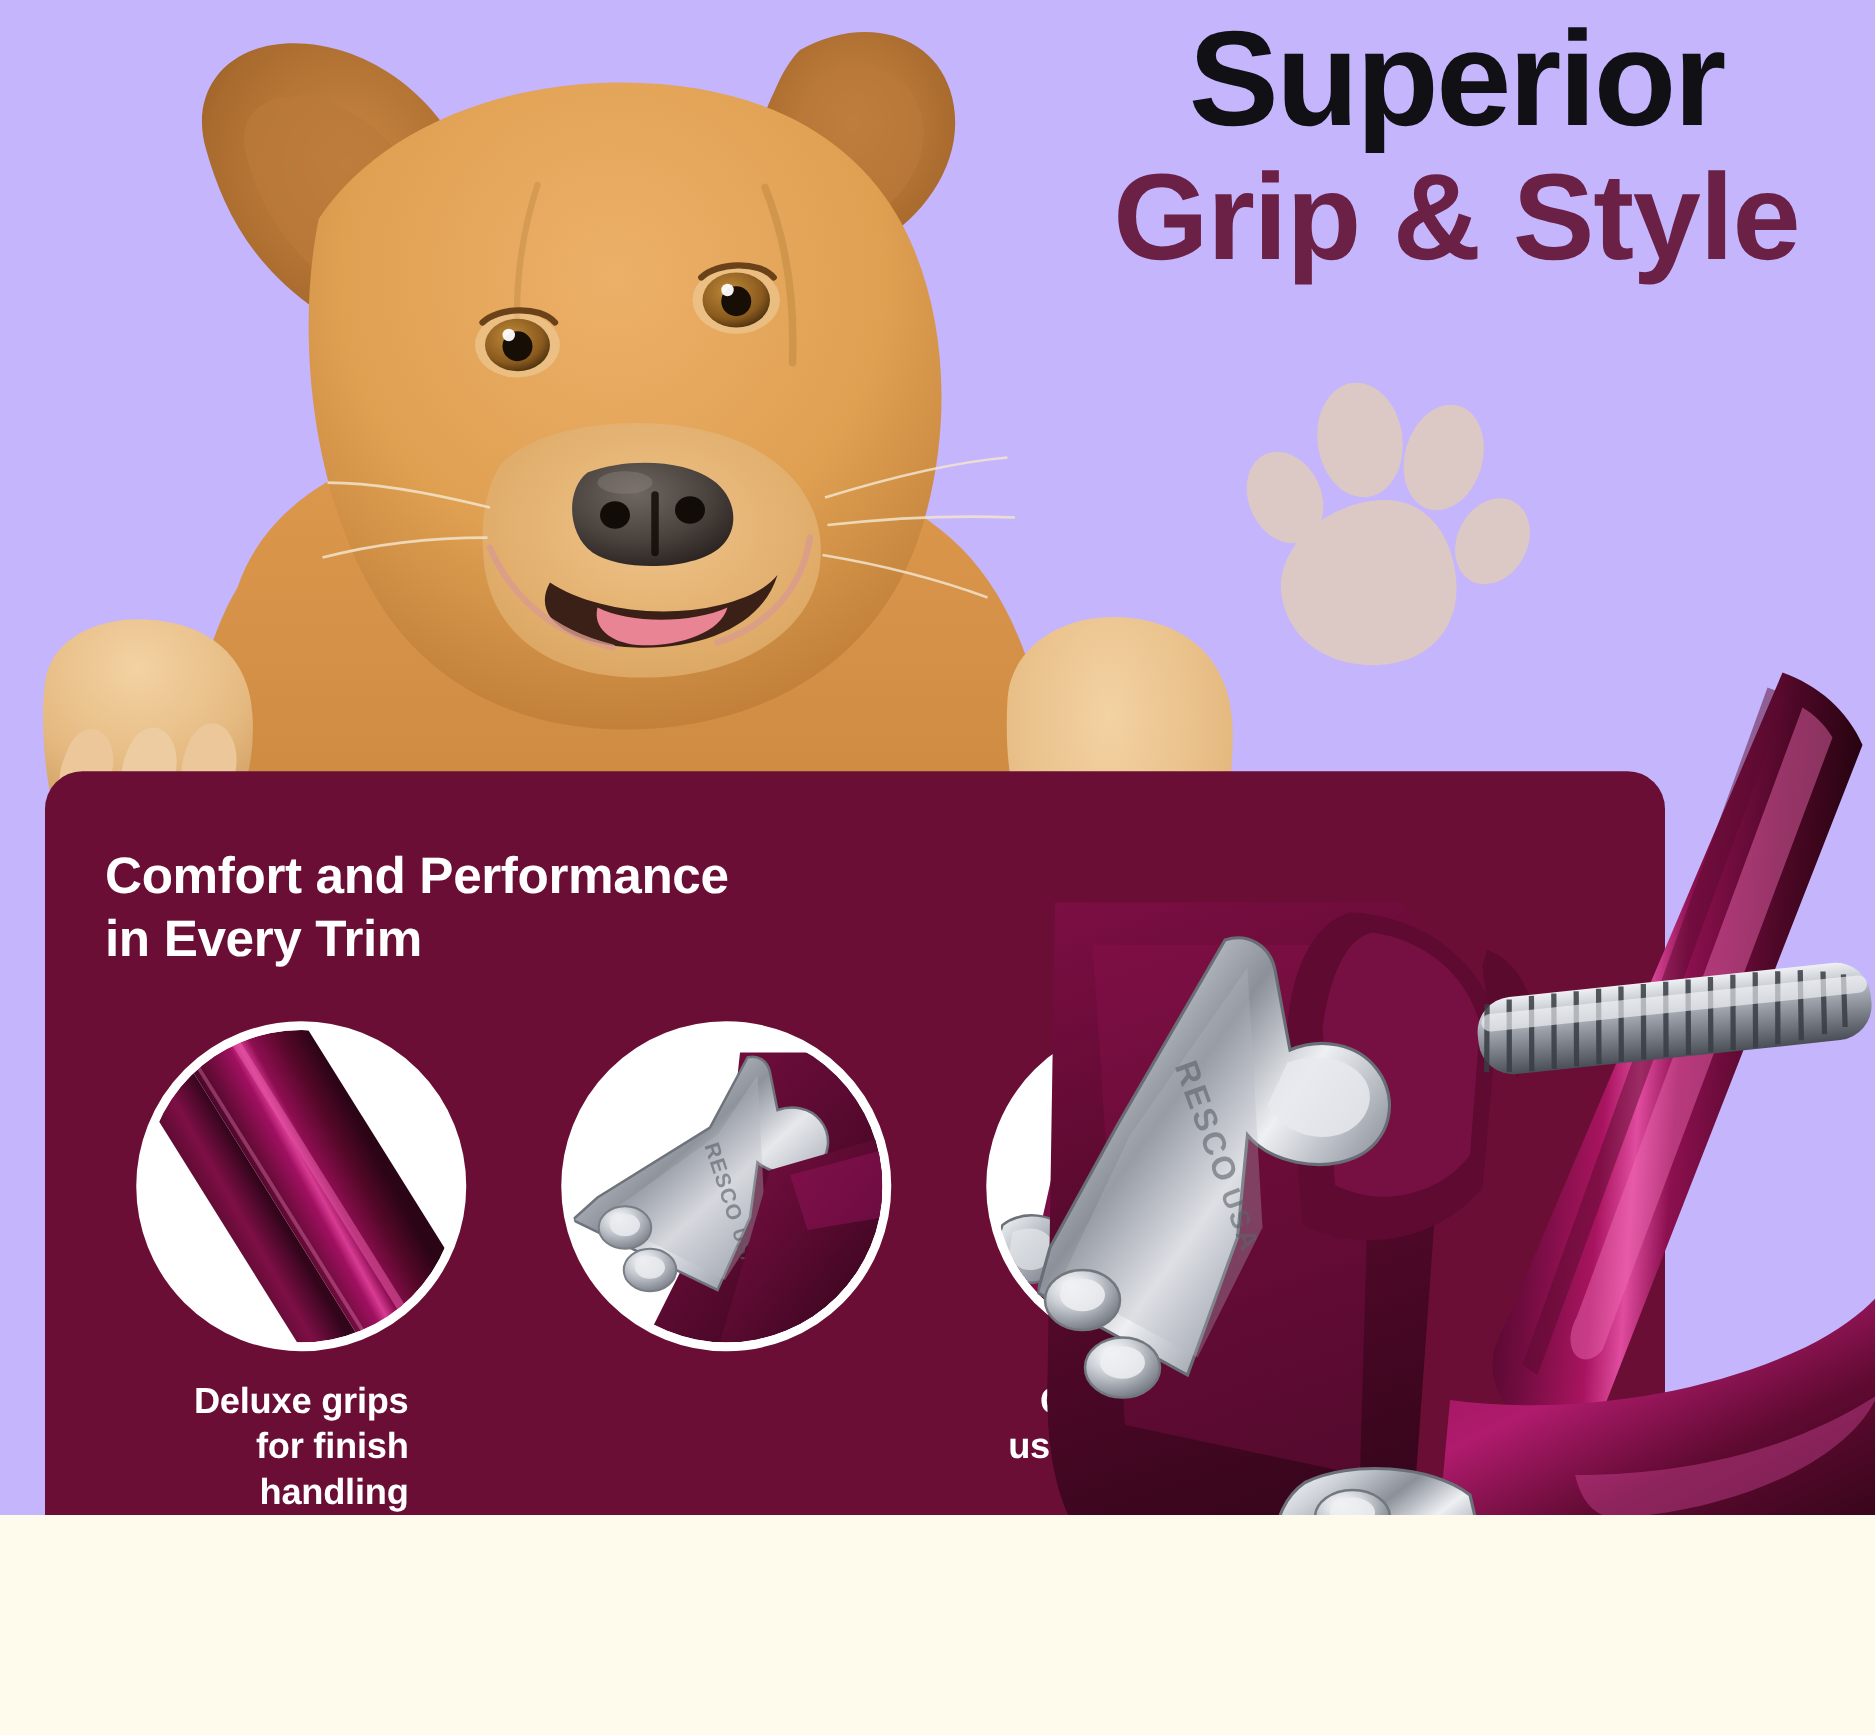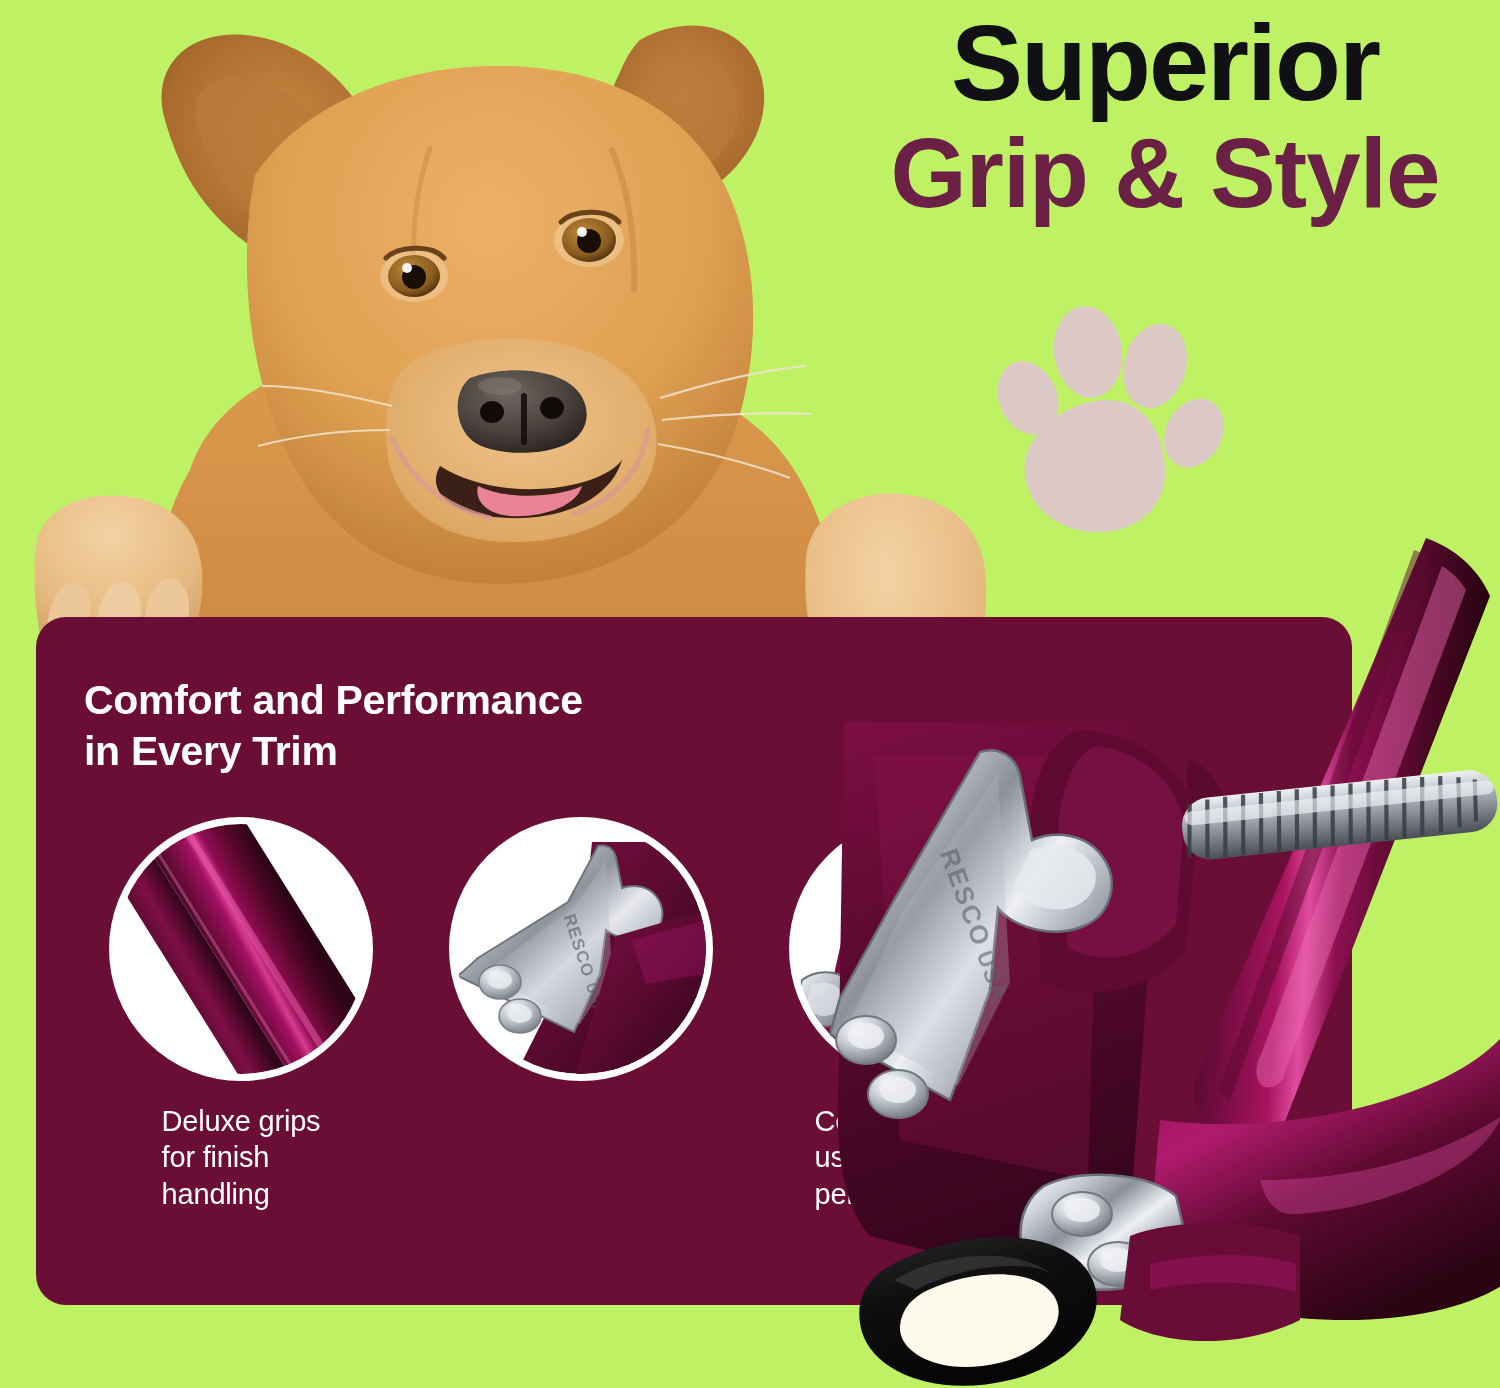--- a/index.html
+++ b/index.html
@@ -2,21 +2,21 @@
 <html><head>
 <meta charset="utf-8">
 <style>
   html,body{margin:0;padding:0;}
   body{
     width:1500px;height:1388px;
     background:#FFFBEC;
     font-family:"Liberation Sans", sans-serif;
     overflow:hidden;
   }
-  .stage{position:relative;width:1500px;height:1388px;overflow:hidden;background:#bef264;}
+  .stage{position:relative;width:1500px;height:1212px;overflow:hidden;background:#c4b5fd;}
 
   
   .headline{position:absolute;left:845px;top:8px;width:640px;text-align:center;}
   .headline-top{
     font-size:108px;font-weight:bold;color:#111014;
     letter-spacing:-2px;line-height:1.02;white-space:nowrap;
   }
   .headline-sub{
     font-size:98px;font-weight:700;color:#6B2146;
     letter-spacing:-1px;line-height:1.02;margin-top:6px;white-space:nowrap;
@@ -24,42 +24,42 @@
 
   
   .paw{position:absolute;left:985px;top:290px;width:255px;height:265px;}
 
   
   .dog-wrap{position:absolute;left:0px;top:0px;width:1010px;height:830px;}
 
   
   .panel{
     position:absolute;left:36px;top:617px;width:1296px;height:688px;
-    background:#6B0E35;border-radius:30px;padding-left:20px;
+    background:#6B0E35;border-radius:30px;
   }
   .panel-title{
     position:absolute;left:48px;top:58px;width:760px;
     color:#ffffff;font-size:41px;font-weight:bold;line-height:1.24;
     letter-spacing:-0.3px;
   }
 
   .features{
     position:absolute;left:40px;top:200px;width:1010px;
     display:flex;justify-content:space-between;align-items:flex-start;
   }
   .feature{width:330px;display:flex;flex-direction:column;align-items:center;}
   .circle{
     width:250px;height:250px;border-radius:50%;
     border:7px solid #ffffff;overflow:hidden;position:relative;
     background:#ffffff;
   }
   .circle-inner{position:absolute;inset:0;overflow:hidden;border-radius:50%;}
   .caption{
-    margin-top:22px;color:#ffffff;font-size:29px;font-weight:normal;
-    line-height:1.25;text-align:left;letter-spacing:-0.2px;
+    margin-top:22px;color:#ffffff;font-size:29px;font-weight:bold;
+    line-height:1.25;text-align:right;letter-spacing:-0.2px;
   }
 
   
   .clipper{position:absolute;left:830px;top:520px;width:680px;height:868px;pointer-events:none;}
 </style>
 </head>
 <body>
 
 <div class="stage">
 

